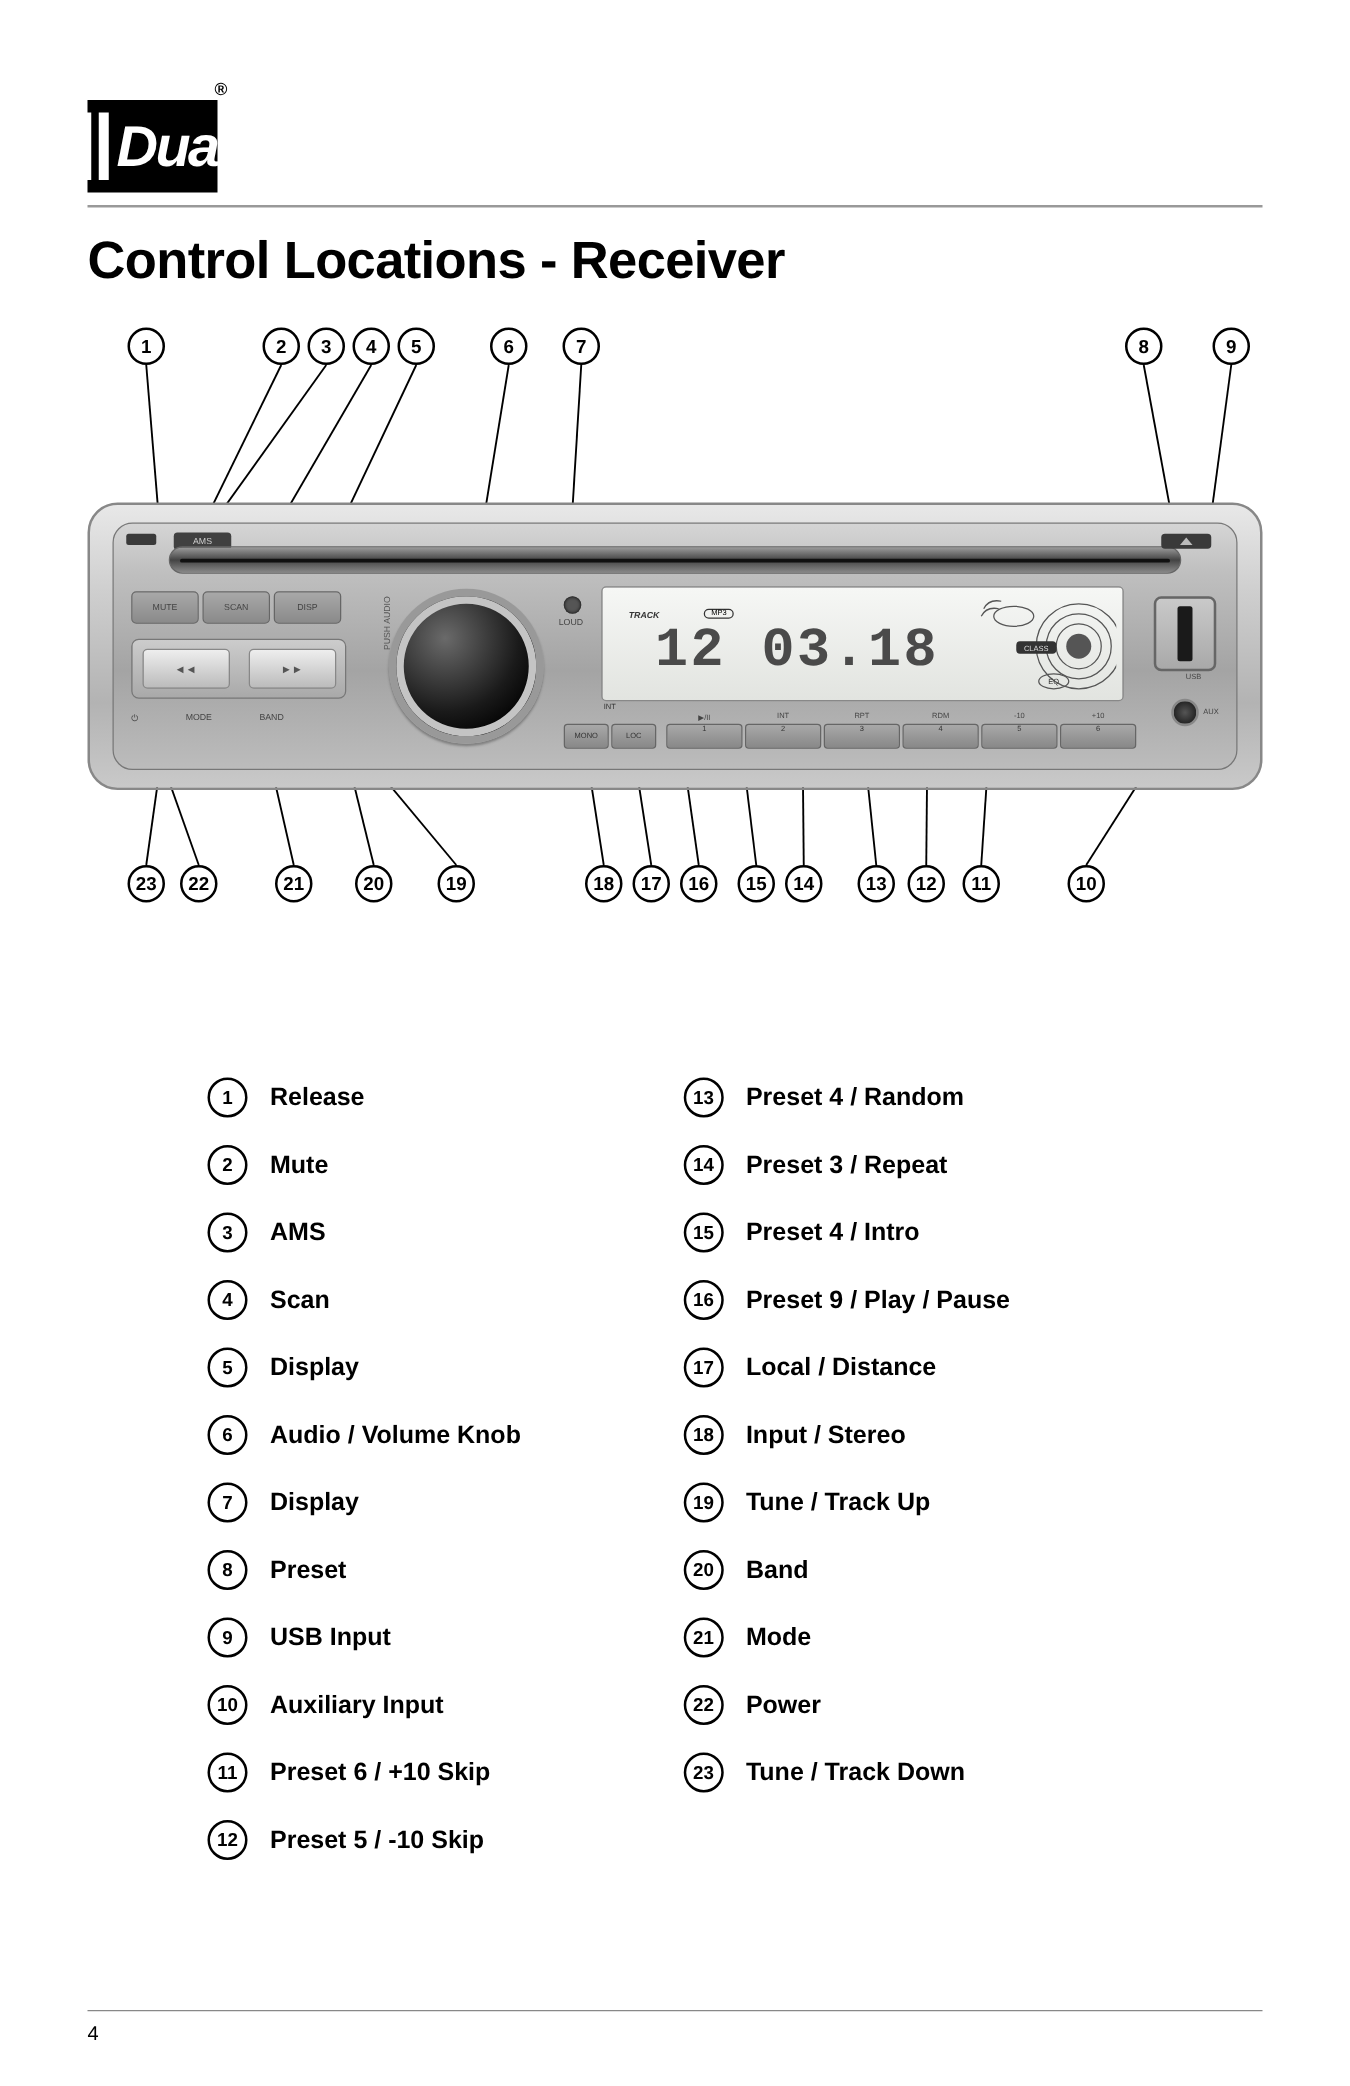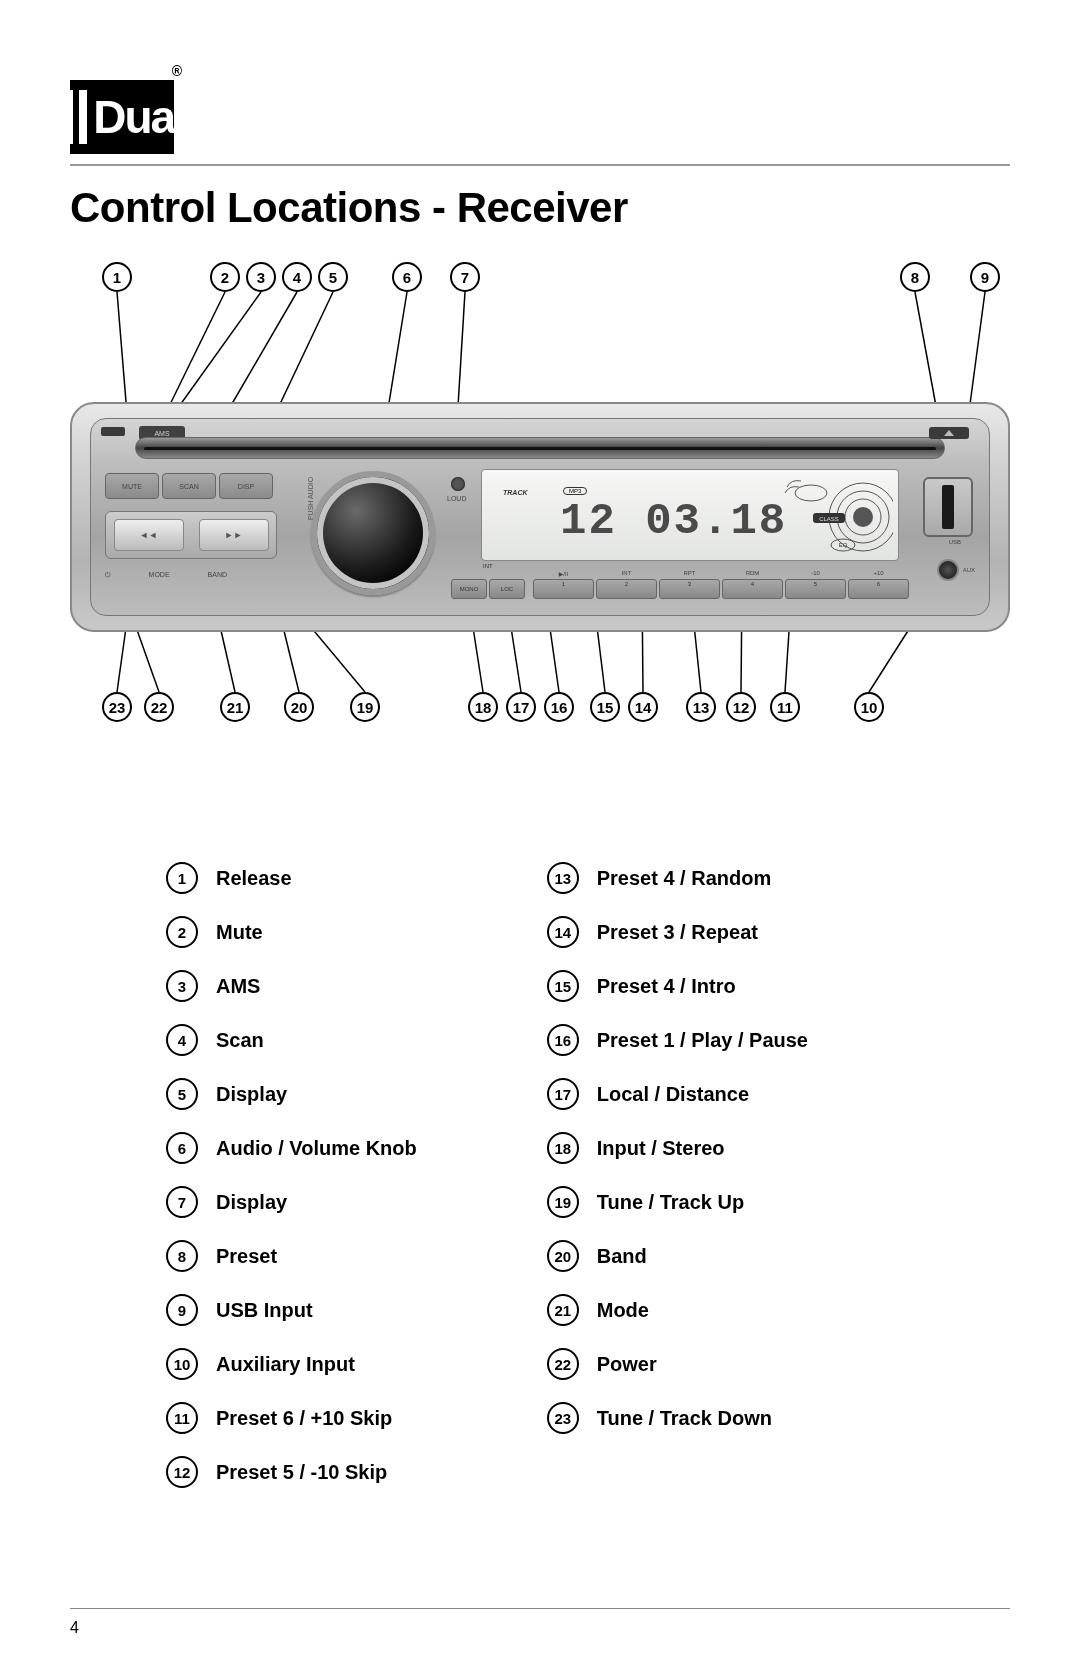--- a/index.html
+++ b/index.html
@@ -28,21 +28,21 @@
     font-size: 46px;
     line-height: 1;
     display: flex;
     align-items: center;
     justify-content: center;
     letter-spacing: -2px;
     position: relative;
   }
   .logo-bars { display: flex; gap: 6px; padding-left: 6px; }
   .logo-bars span { width: 8px; height: 54px; background: #fff; }
-  .logo-text { margin-left: 6px; font-family: Arial Black, Arial, sans-serif; }
+  .logo-text { margin-left: 6px; font-family: Arial Black, Arial, sans-serif; font-style: italic; }
   .logo-reg { position: absolute; top: -16px; right: -6px; font-size: 14px; color: #000; font-weight: 700; }
   .header-title { font-size: 26px; font-weight: 700; color: #222; }
   .header-title .model { color: #666; font-weight: 700; }
   h1.section { font-size: 42px; font-weight: 800; margin-top: 18px; letter-spacing: -0.5px; }
 
   
   .diagram { position: relative; width: 940px; height: 460px; margin-top: 30px; }
   .callout-num {
     position: absolute;
     width: 30px; height: 30px;
@@ -133,21 +133,21 @@
   .lcd-top { position:absolute; left:396px; top:50px; right:96px; height:16px;
     font-size:7px; color:#333; display:flex; align-items:center; justify-content:space-between;
     padding: 2px 8px 0 8px;
   }
   .lcd-top .r { display:flex; gap:6px; align-items:center; }
   .lcd-top .badge { border:1px solid #333; padding:0 3px; font-size:6px; }
   .lcd-digits {
     font-family: "Courier New", monospace;
     font-size: 44px; font-weight: 700; color: #4a4a4a;
     letter-spacing: 2px;
-    display:flex; align-items:center; padding-left: 42px; padding-top: 12px; margin-left: 36px;
+    display:flex; align-items:center; padding-left: 42px; padding-top: 12px;
   }
   .lcd-track { position:absolute; left: 412px; top: 70px; font-size:7px; font-style:italic; font-weight:700; color:#333; }
   .lcd-mp3pill { position:absolute; left: 472px; top: 68px; font-size:6px; border:1px solid #333; border-radius:6px; padding:0 5px; }
   .lcd-int { position:absolute; left: 392px; top: 144px; font-size:6px; color:#333; }
   .speaker-art {
     position:absolute; right: 96px; top: 58px; width: 110px; height: 80px;
   }
   .speaker-art svg { width:100%; height:100%; }
 
   .usb {
@@ -423,21 +423,21 @@
       <div class="legend-item">
         <div class="legend-num">14</div>
         <div class="legend-label">Preset 3 / Repeat</div>
       </div>
       <div class="legend-item">
         <div class="legend-num">15</div>
         <div class="legend-label">Preset 4 / Intro</div>
       </div>
       <div class="legend-item">
         <div class="legend-num">16</div>
-        <div class="legend-label">Preset 1 / Play / Pause</div>
+        <div class="legend-label">Preset 9 / Play / Pause</div>
       </div>
       <div class="legend-item">
         <div class="legend-num">17</div>
         <div class="legend-label">Local / Distance</div>
       </div>
       <div class="legend-item">
         <div class="legend-num">18</div>
         <div class="legend-label">Input / Stereo</div>
       </div>
       <div class="legend-item">

